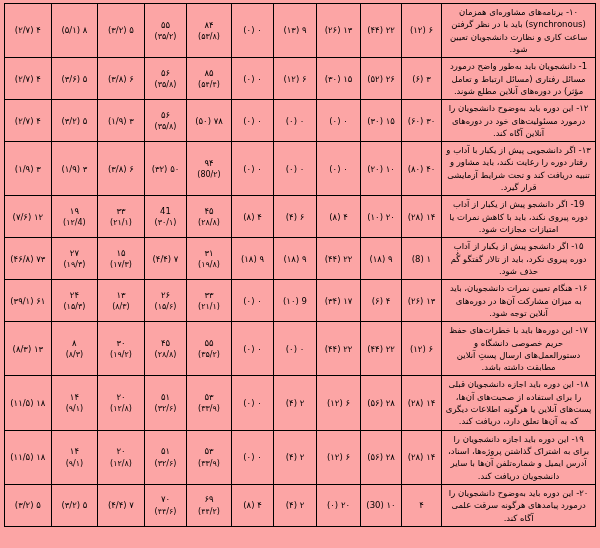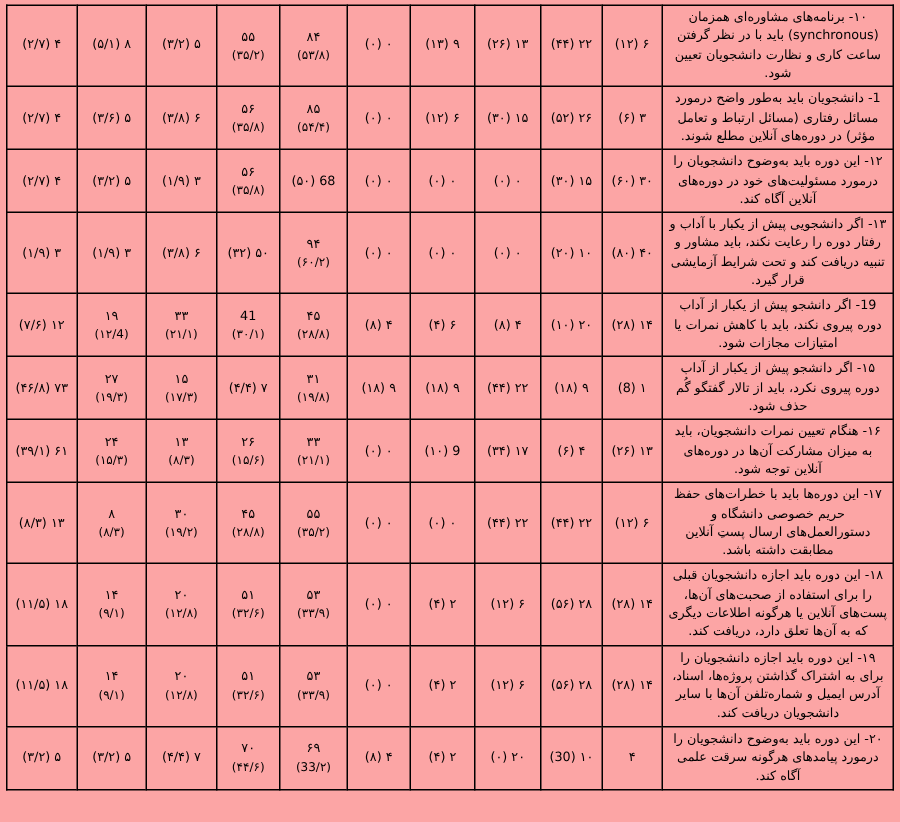--- a/index.html
+++ b/index.html
@@ -162,21 +162,21 @@
           <td>
             <span class="cellnum">۰ (۰)</span>
           </td>
           <td>
             <span class="cellnum">۰ (۰)</span>
           </td>
           <td>
             <span class="cellnum">۰ (۰)</span>
           </td>
           <td>
-            <span class="cellnum">68 (۵۰)</span>
+            <span class="cellnum">۷۸ (۵۰)</span>
           </td>
           <td>
             <span class="cellnum">۵۶</span>
             <span class="cellsub">(۳۵/۸)</span>
           </td>
           <td>
             <span class="cellnum">۳ (۱/۹)</span>
           </td>
           <td>
             <span class="cellnum">۵ (۳/۲)</span>
@@ -197,21 +197,21 @@
             <span class="cellnum">۰ (۰)</span>
           </td>
           <td>
             <span class="cellnum">۰ (۰)</span>
           </td>
           <td>
             <span class="cellnum">۰ (۰)</span>
           </td>
           <td>
             <span class="cellnum">۹۴</span>
-            <span class="cellsub">(۶۰/۲)</span>
+            <span class="cellsub">(80/۲)</span>
           </td>
           <td>
             <span class="cellnum">۵۰ (۳۲)</span>
           </td>
           <td>
             <span class="cellnum">۶ (۳/۸)</span>
           </td>
           <td>
             <span class="cellnum">۳ (۱/۹)</span>
           </td>
@@ -452,21 +452,21 @@
             <span class="cellnum">۲۰ (۰)</span>
           </td>
           <td>
             <span class="cellnum">۲ (۴)</span>
           </td>
           <td>
             <span class="cellnum">۴ (۸)</span>
           </td>
           <td>
             <span class="cellnum">۶۹</span>
-            <span class="cellsub">(33/۲)</span>
+            <span class="cellsub">(۴۴/۲)</span>
           </td>
           <td>
             <span class="cellnum">۷۰</span>
             <span class="cellsub">(۴۴/۶)</span>
           </td>
           <td>
             <span class="cellnum">۷ (۴/۴)</span>
           </td>
           <td>
             <span class="cellnum">۵ (۳/۲)</span>

